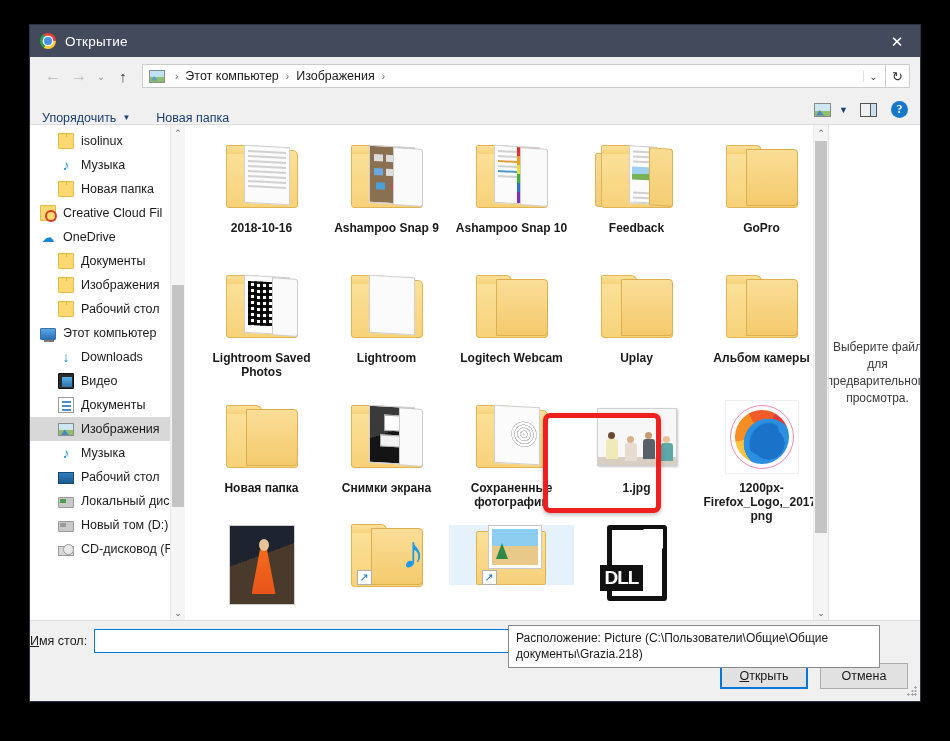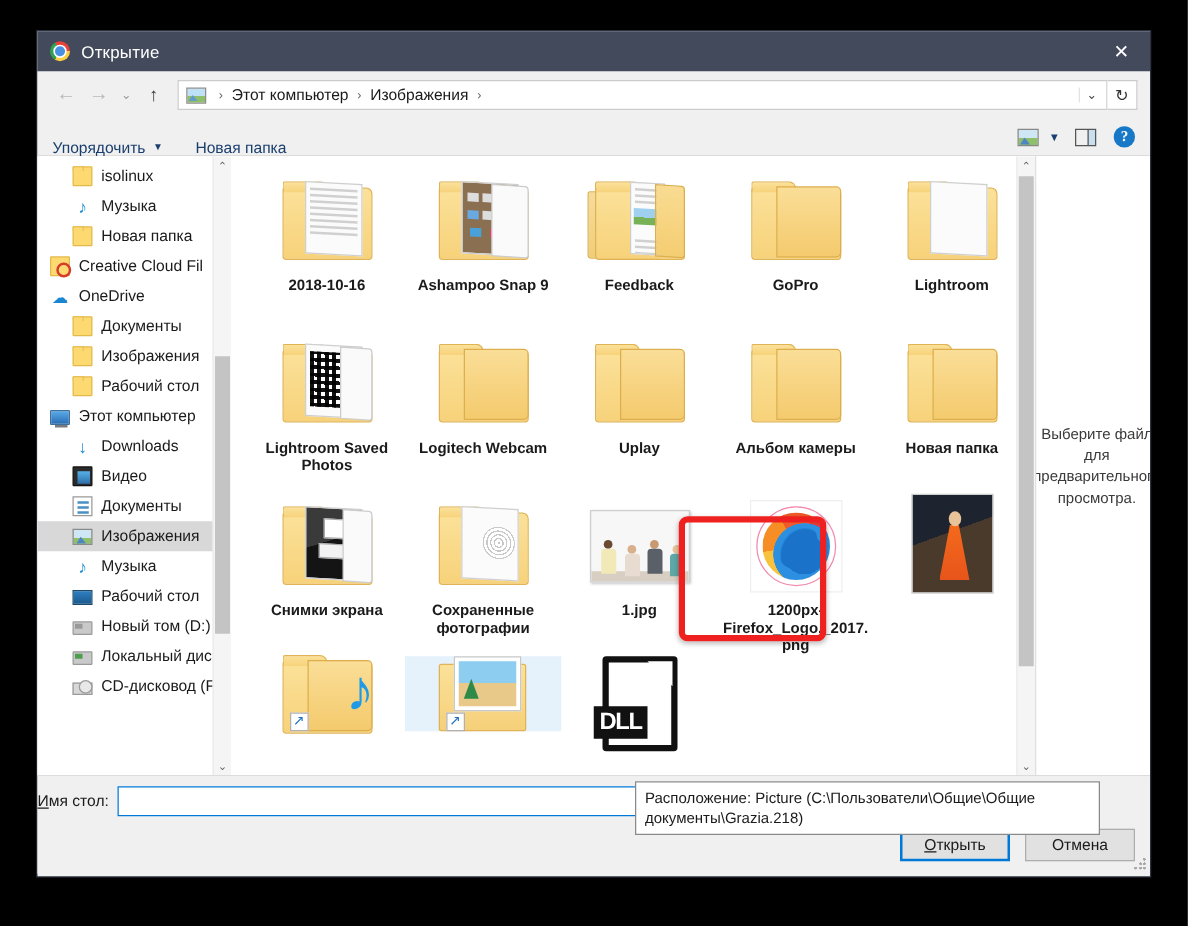--- a/index.html
+++ b/index.html
@@ -642,26 +642,26 @@
         </div>
         <div class="side-item indent">
           <span class="side-ico ico-music">♪</span>
           <span class="side-label">Музыка</span>
         </div>
         <div class="side-item indent">
           <span class="side-ico ico-desk"></span>
           <span class="side-label">Рабочий стол</span>
         </div>
         <div class="side-item indent">
+          <span class="side-ico ico-drive"></span>
+          <span class="side-label">Локальный дис</span>
+        </div>
+        <div class="side-item indent">
           <span class="side-ico ico-drive gray"></span>
           <span class="side-label">Новый том (D:)</span>
-        </div>
-        <div class="side-item indent">
-          <span class="side-ico ico-drive"></span>
-          <span class="side-label">Локальный дис</span>
         </div>
         <div class="side-item indent">
           <span class="side-ico ico-cd"></span>
           <span class="side-label">CD-дисковод (F</span>
         </div>
 
         <div class="side-scroll">
           <div class="arrow">⌃</div>
           <div class="thumb"></div>
           <div class="arrow bot">⌄</div>
@@ -707,20 +707,40 @@
                     <span class="chip" style="left:6px;top:36px;background:#4aa0d8"></span>
                     <span class="chip" style="left:22px;top:36px;background:#e04070"></span>
                   </div>
                 </div>
                 <div class="front" style="left:42px;width:30px;background:#fafafa;border-color:#ccc;"></div>
               </div>
             </div>
             <div class="tile-label">Ashampoo Snap 9</div>
           </div>
 
+          <div class="tile">
+            <div class="thumb-wrap">
+              <div class="bigfolder">
+                <div class="back"></div>
+                <div class="page">
+                  <div class="page-lines">
+                      <i></i>
+                      <i></i>
+                      <i style="background:#e0a040"></i>
+                      <i></i>
+                      <i style="background:#4a9ad0"></i>
+                      <i></i>
+                    </div>
+                  <div class="page-colors"></div>
+                </div>
+                <div class="front" style="left:44px;width:28px;background:#fafafa;border-color:#ccc;"></div>
+              </div>
+            </div>
+            <div class="tile-label">Ashampoo Snap 10</div>
+          </div>
 
           <div class="tile">
             <div class="thumb-wrap">
               <div class="bigfolder triple-folder">
                 <div class="back2"></div>
                 <div class="back"></div>
                 <div class="page" style="left:28px;width:28px;">
                   <div class="page-lines">
                       <i></i>
                       <i></i>
@@ -740,43 +760,43 @@
           </div>
 
           <div class="tile">
             <div class="thumb-wrap">
               <div class="bigfolder plain">
                 <div class="back"></div>
                   <div class="front"></div>
               </div>
             </div>
             <div class="tile-label">GoPro</div>
-          </div>
-
-          <div class="tile">
-            <div class="thumb-wrap">
-              <div class="bigfolder">
-                <div class="back"></div>
-                <div class="page"></div>
-              </div>
-            </div>
-            <div class="tile-label">Lightroom</div>
           </div>
 
           <div class="tile">
             <div class="thumb-wrap">
               <div class="bigfolder">
                 <div class="back"></div>
                 <div class="page">
                     <div class="page-qr"></div>
                   </div>
                 <div class="front" style="left:46px;width:26px;background:#fafafa;border-color:#ccc;"></div>
               </div>
             </div>
             <div class="tile-label">Lightroom Saved Photos</div>
+          </div>
+
+          <div class="tile">
+            <div class="thumb-wrap">
+              <div class="bigfolder">
+                <div class="back"></div>
+                <div class="page"></div>
+              </div>
+            </div>
+            <div class="tile-label">Lightroom</div>
           </div>
 
           <div class="tile">
             <div class="thumb-wrap">
               <div class="bigfolder plain">
                 <div class="back"></div>
                   <div class="front"></div>
               </div>
             </div>
             <div class="tile-label">Logitech Webcam</div>

